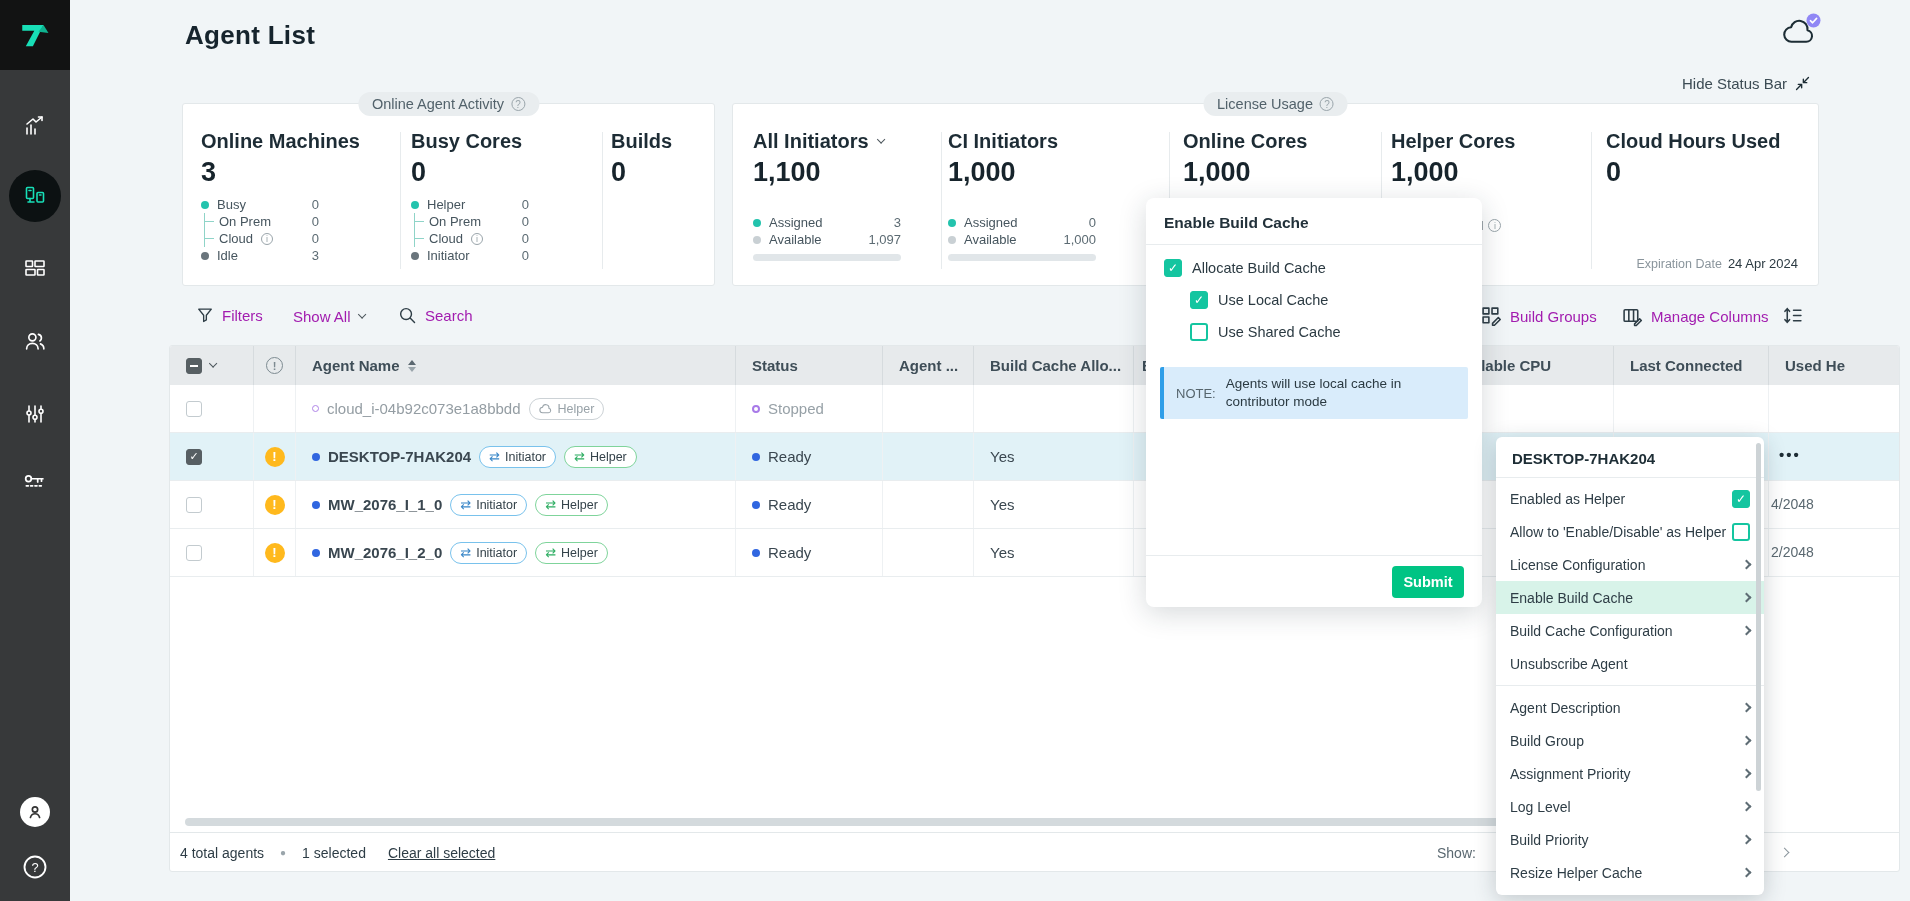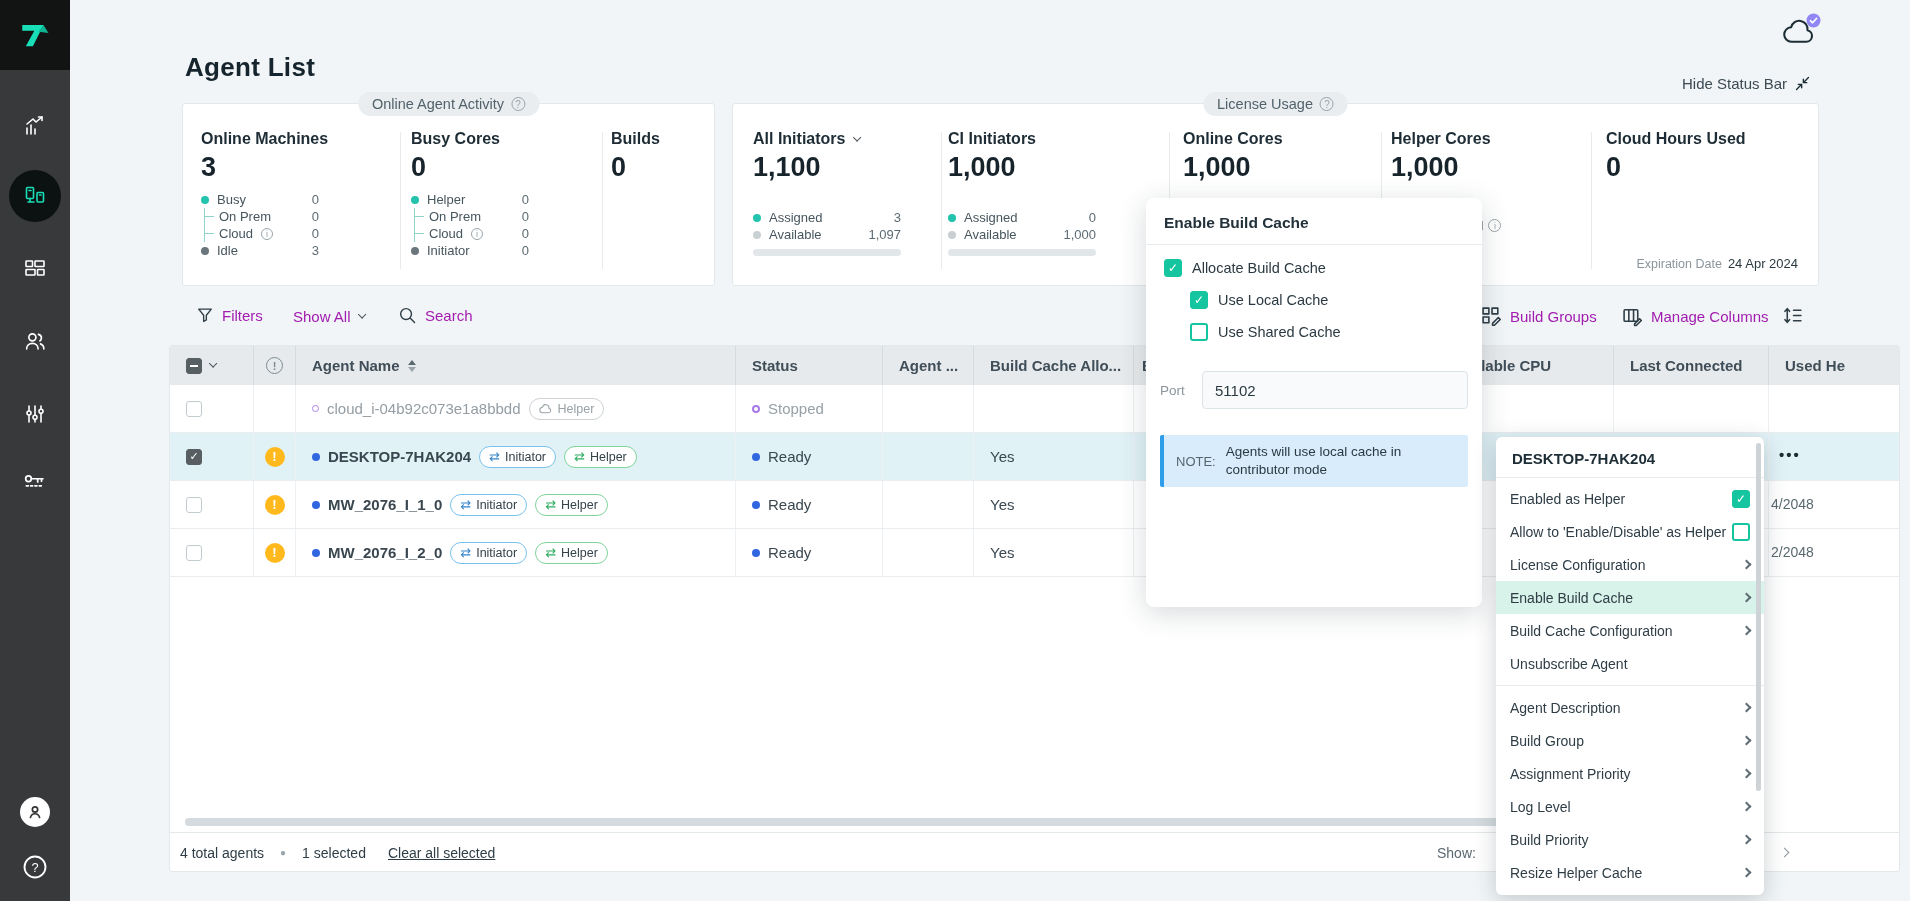--- a/index.html
+++ b/index.html
@@ -15,27 +15,27 @@
   
   .sidebar { position:absolute; left:0; top:0; width:70px; height:901px; background:#37393a; z-index:5; }
   .logo-box { width:70px; height:70px; background:#121313; display:flex; align-items:center; justify-content:center; }
   .side-ic { position:absolute; left:0; width:70px; display:flex; justify-content:center; align-items:center; cursor:pointer; }
   .side-ic svg { stroke:#fff; fill:none; stroke-width:1.6; stroke-linecap:round; stroke-linejoin:round; }
   .active-wrap { width:52px; height:52px; border-radius:50%; background:#0c1112; display:flex; align-items:center; justify-content:center; }
   .active-wrap svg { stroke:#17e0b8; }
   .avatar-circ { width:30px; height:30px; border-radius:50%; background:#fff; display:flex; align-items:center; justify-content:center; }
 
   
-  .page-title { position:absolute; left:185px; top:20px; font-size:26px; font-weight:700; color:#16242d; letter-spacing:.3px;margin-top:32px; }
+  .page-title { position:absolute; left:185px; top:20px; font-size:26px; font-weight:700; color:#16242d; letter-spacing:.3px; }
   .hide-bar { position:absolute; left:1682px; top:75px; font-size:15px; color:#3c4b54; display:flex; gap:7px; align-items:center; cursor:pointer; }
 
   
   .card { position:absolute; background:#fff; border:1px solid #e3e8ea; border-radius:3px; }
   .pill { position:absolute; top:-12px; background:#e9edef; border-radius:13px; height:24px; padding:0 14px; display:flex; align-items:center; gap:7px; font-size:14.5px; color:#52626b; }
-  .metric-label { font-size:16px; font-weight:700; color:#1d2c35; }
+  .metric-label { font-size:20px; font-weight:700; color:#1d2c35; }
   .metric-value { font-size:27px; font-weight:700; color:#17242c; margin-top:4px; }
   .vline { position:absolute; width:1px; background:#e7ebed; top:28px; bottom:16px; }
   .leg-row { display:flex; align-items:center; gap:8px; height:17px; font-size:13px; color:#46555e; }
   .leg-val { margin-left:auto; color:#5c6b73; }
   .leg-wrap { width:118px; margin-top:8px; }
   .leg-wrap2 { width:148px; }
   .tree { border-left:1px solid #8fd4c8; margin-left:3px; padding-left:0; }
   .tree .leg-row { position:relative; padding-left:14px; }
   .tree .leg-row::before { content:""; position:absolute; left:0; top:8px; width:9px; height:1px; background:#8fd4c8; }
   .bar { height:7px; border-radius:4px; background:#e1e6e9; margin-top:6px; }
@@ -580,28 +580,27 @@
     <span>Allocate Build Cache</span>
   </div>
   <div class="m-row" style="margin-left:44px;">
     <span class="cb cb-teal">✓</span>
     <span>Use Local Cache</span>
   </div>
   <div class="m-row" style="margin-left:44px;">
     <span class="cb cb-teal-empty"></span>
     <span>Use Shared Cache</span>
   </div>
-  <div class="m-field" style="margin-top:30px;">
-    <label>Port</label>
-    <input class="m-input" value="51102" style="">
-  </div>
   <div class="note">
     <b>NOTE:</b>
     <span>Agents will use local cache in contributor mode</span>
   </div>
+  <div class="m-foot">
+    <button class="submit">Submit</button>
+  </div>
 </div>
 
 <div class="menu">
   <div class="menu-title">DESKTOP-7HAK204</div>
   <div class="mi">
     <span>Enabled as Helper</span>
     <span class="cb cb-teal cbx">✓</span>
   </div>
   <div class="mi">
     <span>Allow to 'Enable/Disable' as Helper</span>

